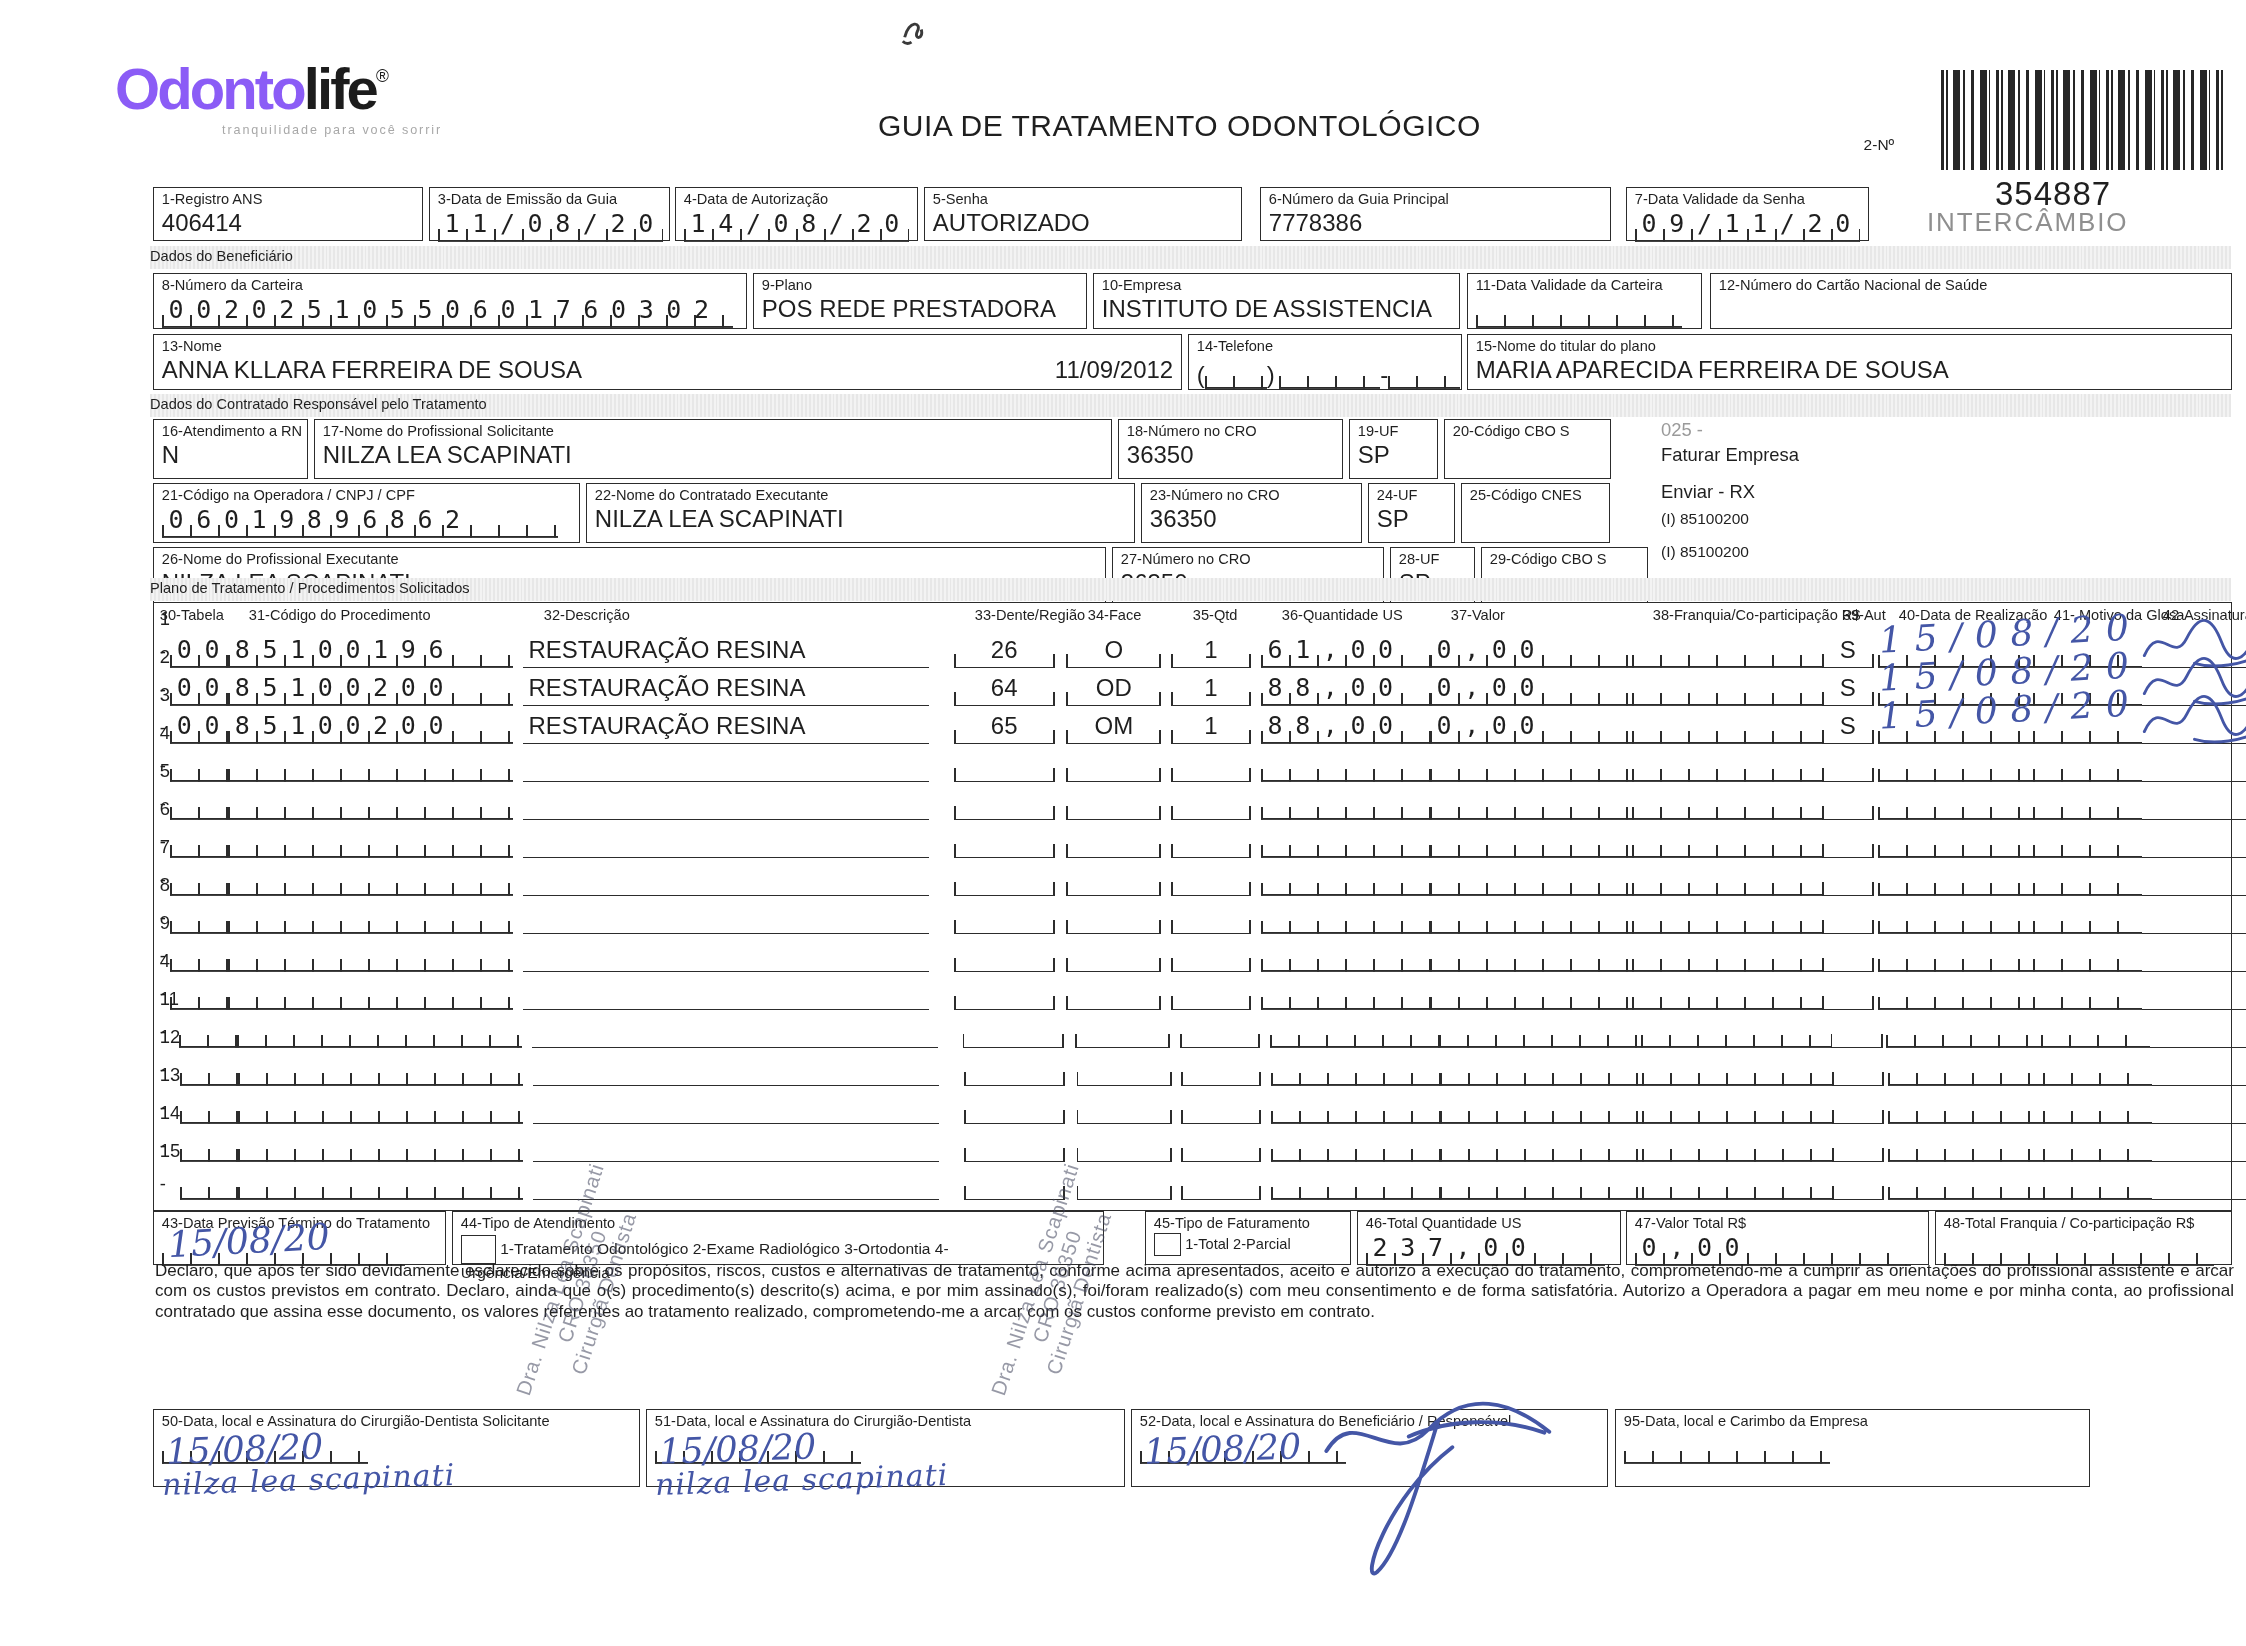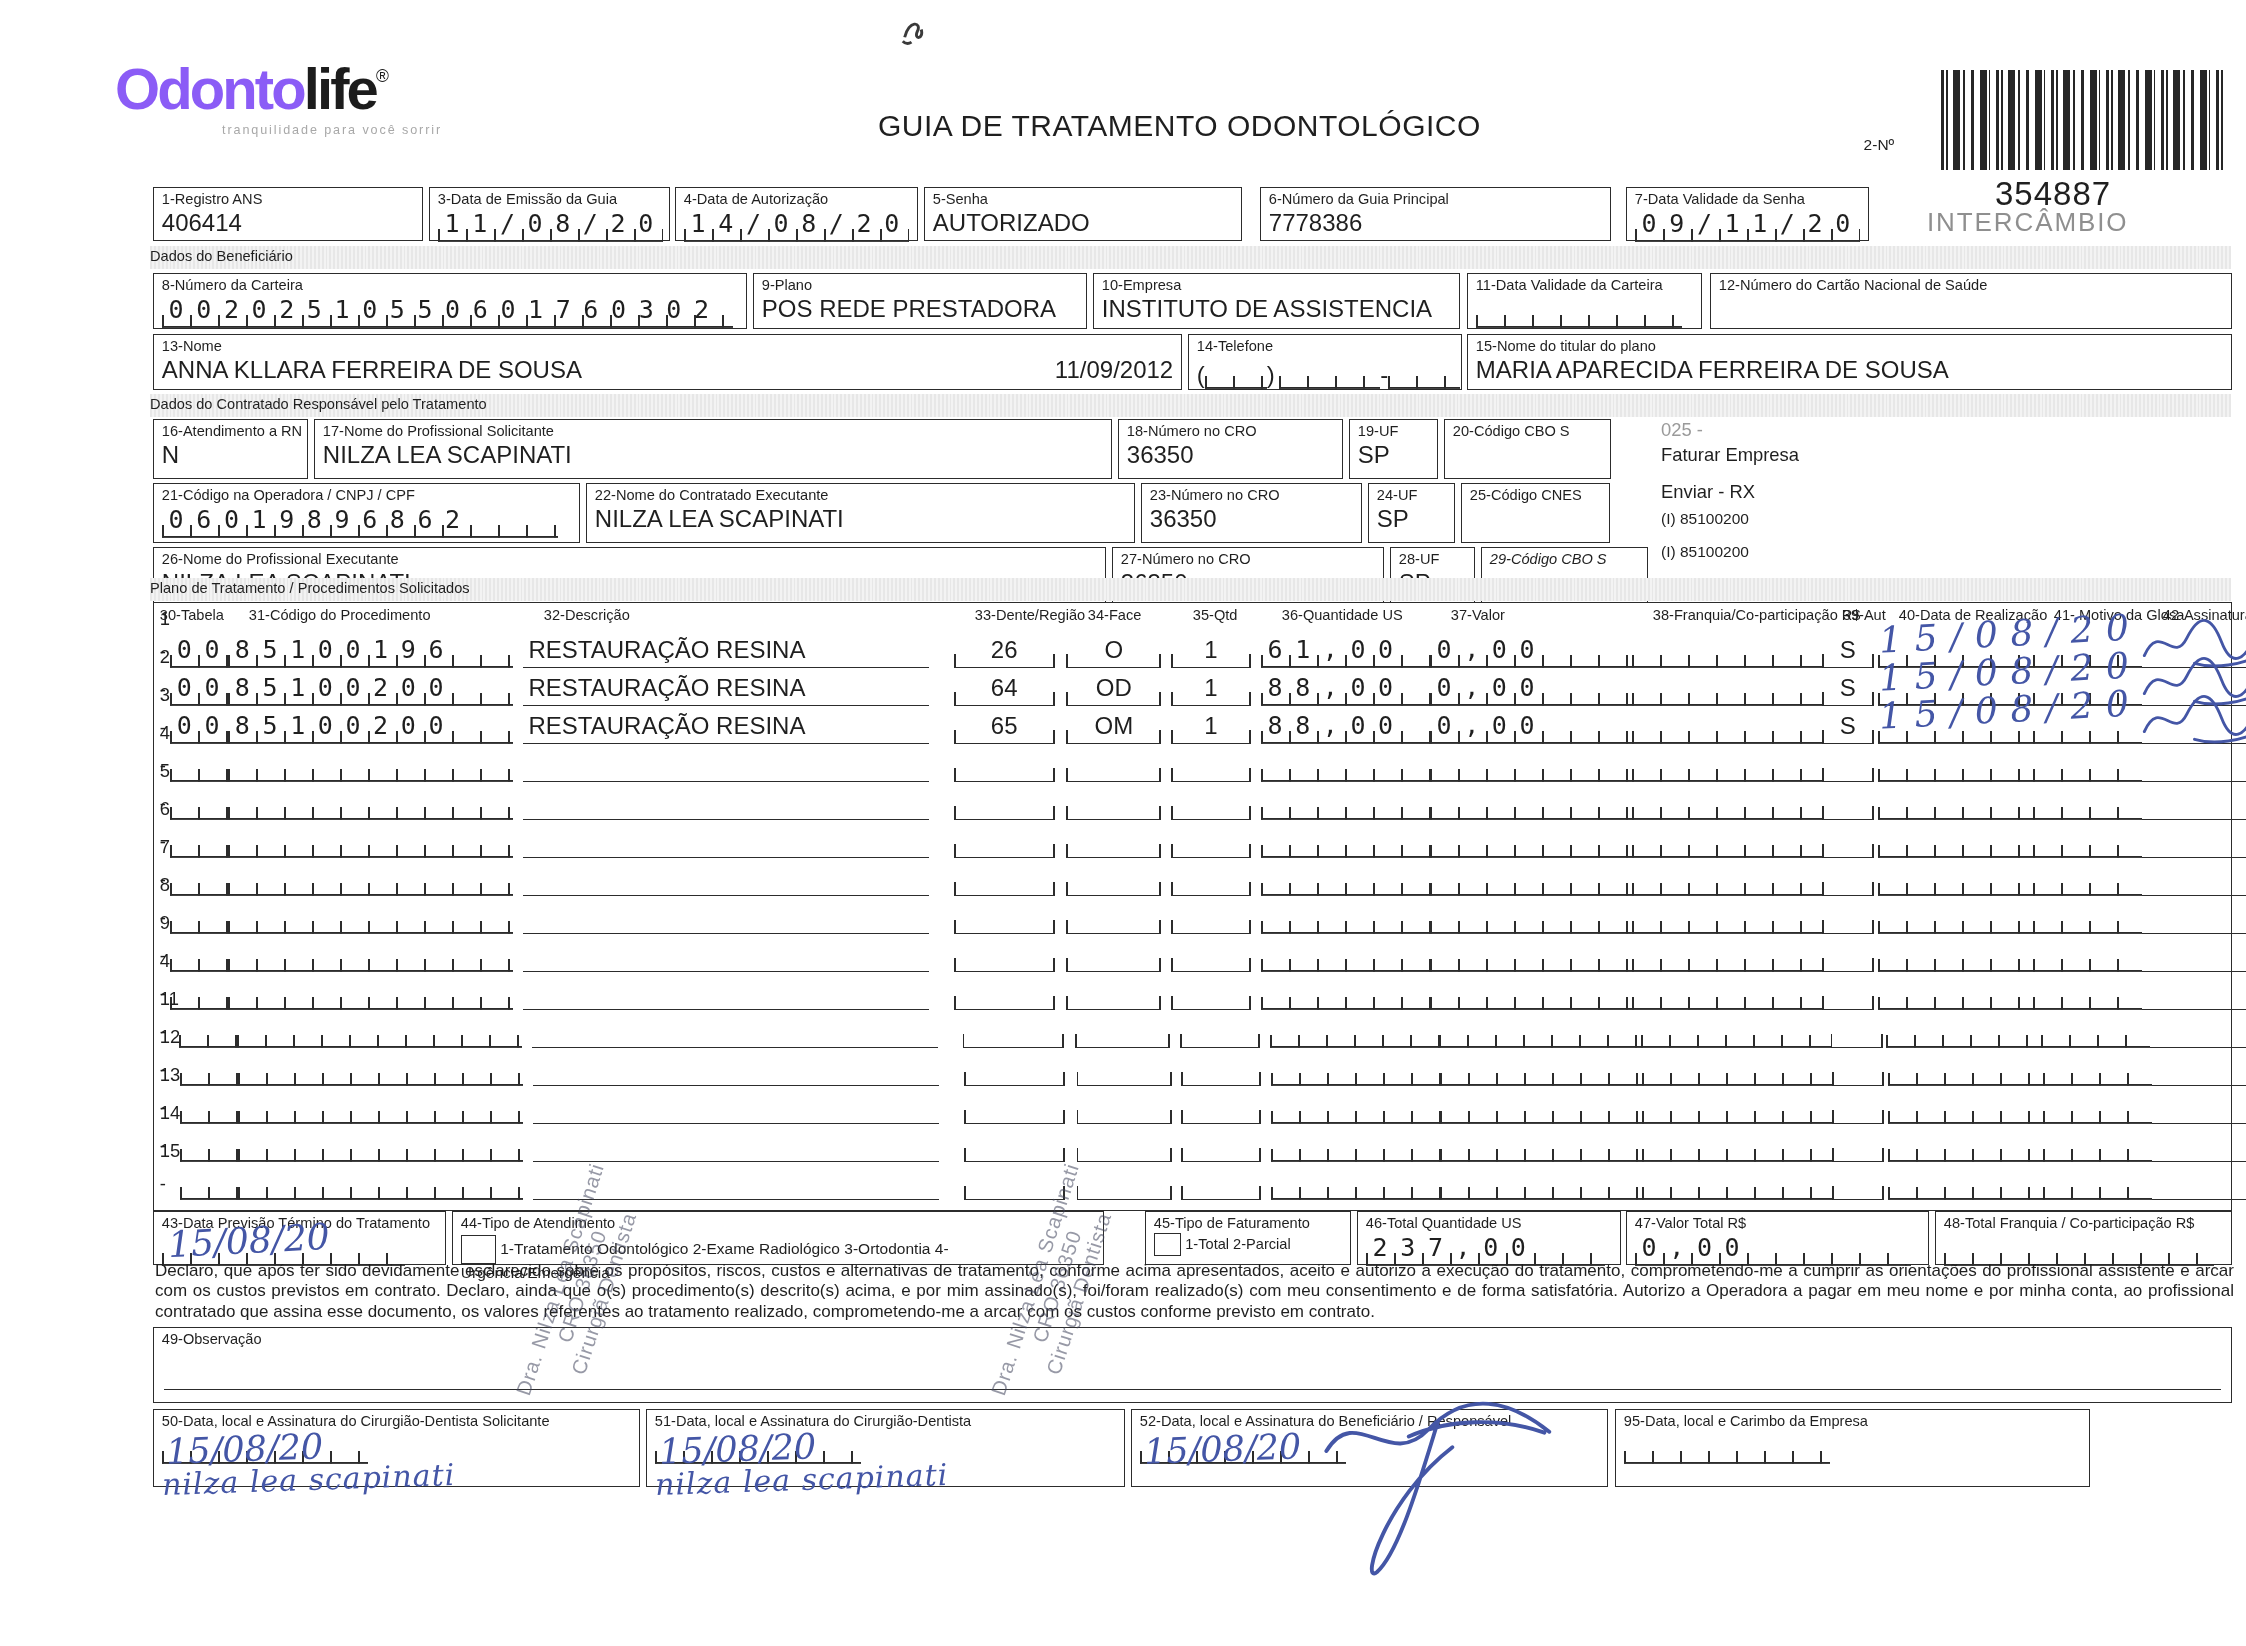--- a/index.html
+++ b/index.html
@@ -222,21 +222,21 @@
     <div class="fvalue">NILZA LEA SCAPINATI</div>
   </div>
   <div class="fbox" style="left:1112px;top:547px;width:272px;height:56px;">
     <div class="flabel">27-Número no CRO</div>
     <div class="fvalue">36350</div>
   </div>
   <div class="fbox" style="left:1390px;top:547px;width:85px;height:56px;">
     <div class="flabel">28-UF</div>
     <div class="fvalue">SP</div>
   </div>
-  <div class="fbox" style="left:1481px;top:547px;width:167px;height:56px;font-style:italic;">
+  <div class="fbox" style="left:1481px;top:547px;width:167px;height:56px;">
     <div class="flabel">29-Código CBO S</div>
     <div class="fvalue"></div>
   </div>
 
   <div class="note gray" style="left:1661px;top:419px;">025 -</div>
   <div class="note" style="left:1661px;top:444px;">Faturar Empresa</div>
   <div class="note" style="left:1661px;top:481px;">Enviar - RX</div>
   <div class="note small" style="left:1661px;top:510px;">(I) 85100200</div>
   <div class="note small" style="left:1661px;top:543px;">(I) 85100200</div>
 
@@ -543,24 +543,20 @@
     <div class="flabel">47-Valor Total R$</div>
     <span class="comb right" style="width:276px;">0,00</span>
   </div>
   <div class="fbox" style="left:1935px;top:1211px;width:297px;height:54px;">
     <div class="flabel">48-Total Franquia / Co-participação R$</div>
     <span class="comb right" style="width:270px;"></span>
   </div>
 
   <div class="decl">Declaro, que após ter sido devidamente esclarecido sobre os propósitos, riscos, custos e alternativas de tratamento, conforme acima apresentados, aceito e autorizo a execução do tratamento, comprometendo-me a cumprir as orientações do profissional assistente e arcar com os custos previstos em contrato. Declaro, ainda que o(s) procedimento(s) descrito(s) acima, e por mim assinado(s), foi/foram realizado(s) com meu consentimento e de forma satisfatória. Autorizo a Operadora a pagar em meu nome e por minha conta, ao profissional contratado que assina esse documento, os valores referentes ao tratamento realizado, comprometendo-me a arcar com os custos conforme previsto em contrato.</div>
 
-  <div class="obsbox">
-    <div class="flabel">49-Observação</div>
-    <div class="obsline"></div>
-  </div>
 
   <div class="sigbox" style="left:153px;width:487px;">
     <div class="flabel">50-Data, local e Assinatura do Cirurgião-Dentista Solicitante</div>
     <span class="comb" style="width:206px;"></span>
     <span class="hand dte" style="position:absolute;left:11.6px;top:19.4px;transform:rotate(-2deg);">15/08/20</span>
     <span class="hand nm">nilza lea scapinati</span>
   </div>
   <div class="sigbox" style="left:646px;width:479px;">
     <div class="flabel">51-Data, local e Assinatura do Cirurgião-Dentista</div>
     <span class="comb" style="width:206px;"></span>

